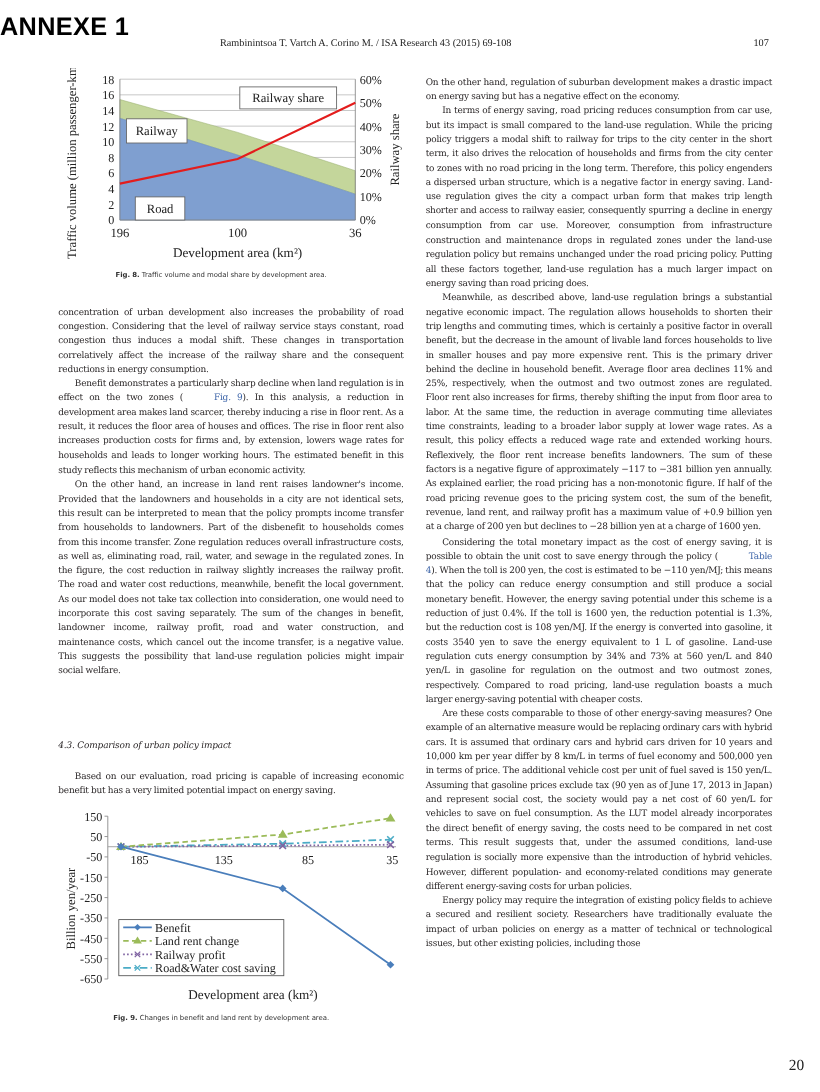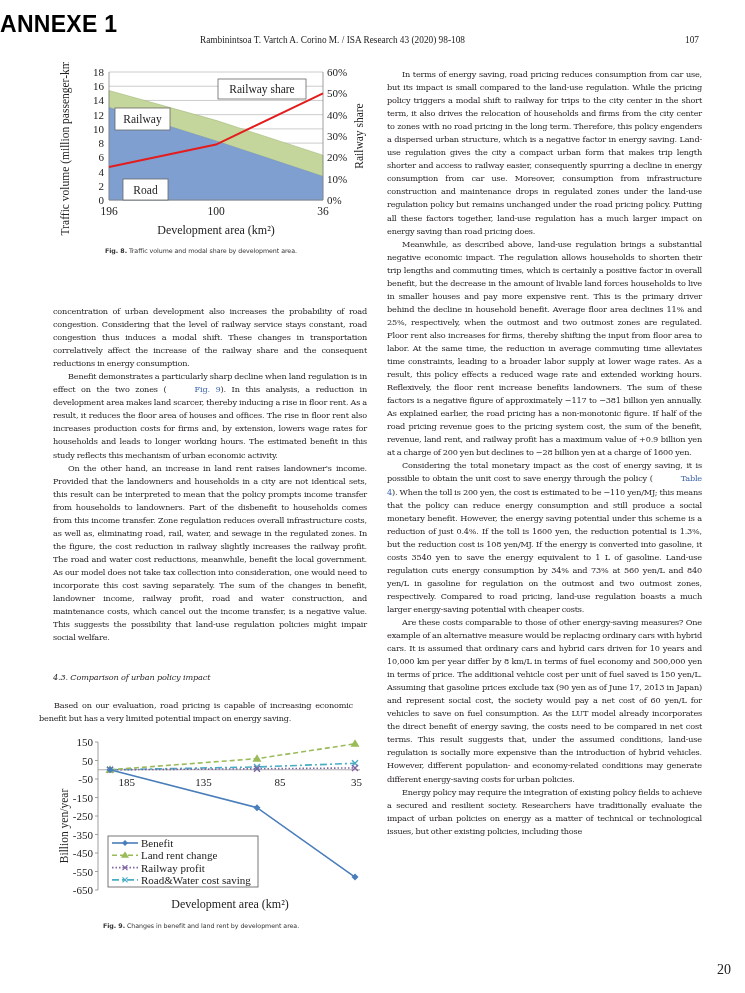--- a/index.html
+++ b/index.html
@@ -4,36 +4,36 @@
 <style>
   html, body { margin: 0; padding: 0; background: #ffffff; }
   body { width: 745px; height: 993px; position: relative; overflow: hidden; color: #231f20; font-family: "DejaVu Serif", serif; }
   .annexe { position: absolute; left: 0; width: 745px; top: 13px; text-align: left; font-family: "Liberation Sans", sans-serif; font-weight: bold; font-size: 23px; letter-spacing: 0.3px; color: #000; line-height: 1; }
   .running-head { position: absolute; left: 200px; top: 35px; font-family: "Liberation Serif", serif; font-size: 9.3px; color: #222; }
   .page-no { position: absolute; left: 685px; top: 35px; font-family: "Liberation Serif", serif; font-size: 9.3px; color: #222; }
   .col { position: absolute; font-family: "DejaVu Serif", serif; font-size: 8.15px; line-height: 13.05px; text-align: justify; letter-spacing: -0.18px; word-spacing: -0.3px; color: #2a2627; }
   .col p { margin: 0; text-indent: 15px; }
   .col p.noindent { text-indent: 0; }
   .col .lnk { color: #3c64a8; padding-left: 28px; }
-  .left-col { left: 53px; width: 314px; top: 277px; margin-top: 28px; }
+  .left-col { left: 53px; width: 314px; top: 277px; }
   .right-col { left: 387px; width: 315px; top: 68px; }
   .section-heading { position: absolute; left: 53px; top: 672px; font-family: "DejaVu Serif", serif; font-style: italic; font-size: 8.15px; color: #2a2627; letter-spacing: -0.15px; }
-  .left-col2 { left: 39px; width: 314px; top: 699px; }
+  .left-col2 { left: 53px; width: 314px; top: 699px; }
   .caption { position: absolute; font-family: "DejaVu Sans", sans-serif; font-size: 6.3px; color: #333; letter-spacing: -0.05px; }
   .caption b { font-weight: bold; }
   .fig8 { position: absolute; left: 55px; top: 62px; }
   .fig9 { position: absolute; left: 55px; top: 733px; }
   .stamp { position: absolute; left: 717px; top: 962px; font-family: "Liberation Serif", serif; font-size: 14px; color: #222; }
   svg text { font-family: "Liberation Serif", serif; }
 </style>
 </head>
 <body>
 
 <div class="annexe">ANNEXE 1</div>
-<div class="running-head">Rambinintsoa T.  Vartch A.  Corino M.  /  ISA Research 43 (2020) 98-108</div>
+<div class="running-head">Rambinintsoa T.  Vartch A.  Corino M.  /  ISA Research 43 (2015) 69-108</div>
 <div class="page-no">107</div>
 
 <svg class="fig8" id="fig8" width="315" height="185" viewBox="0 0 315 185">
     <line x1="54" x2="268" y1="138" y2="138" stroke="#bfbfbf" stroke-width="0.8"></line>
     <text x="49" y="142" text-anchor="end" font-size="11" fill="#222">0</text>
     <line x1="54" x2="268" y1="123.77777777777777" y2="123.77777777777777" stroke="#bfbfbf" stroke-width="0.8"></line>
     <text x="49" y="127.77777777777777" text-anchor="end" font-size="11" fill="#222">2</text>
     <line x1="54" x2="268" y1="109.55555555555556" y2="109.55555555555556" stroke="#bfbfbf" stroke-width="0.8"></line>
     <text x="49" y="113.55555555555556" text-anchor="end" font-size="11" fill="#222">4</text>
     <line x1="54" x2="268" y1="95.33333333333334" y2="95.33333333333334" stroke="#bfbfbf" stroke-width="0.8"></line>
@@ -148,20 +148,21 @@
     <text x="86" y="150.9" font-size="11" fill="#222">Road&amp;Water cost saving</text>
     <text x="175" y="175" text-anchor="middle" font-size="12" fill="#222">Development area (km²)</text>
     <text x="0" y="0" text-anchor="middle" font-size="11.5" fill="#222" transform="translate(13,93) rotate(-90)">Billion  yen/year</text>
   </svg>
 <div class="caption" style="left:103px; top:922px;">
   <b>Fig. 9.</b>
   <span>Changes in benefit and land rent by development area.</span>
 </div>
 
 <div class="col right-col" id="rightcol">
+    <p class="noindent">On the other hand, regulation of suburban development makes a drastic impact on energy saving but has a negative effect on the economy.</p>
     <p>In terms of energy saving, road pricing reduces consumption from car use, but its impact is small compared to the land-use regulation. While the pricing policy triggers a modal shift to railway for trips to the city center in the short term, it also drives the relocation of households and firms from the city center to zones with no road pricing in the long term. Therefore, this policy engenders a dispersed urban structure, which is a negative factor in energy saving. Land-use regulation gives the city a compact urban form that makes trip length shorter and access to railway easier, consequently spurring a decline in energy consumption from car use. Moreover, consumption from infrastructure construction and maintenance drops in regulated zones under the land-use regulation policy but remains unchanged under the road pricing policy. Putting all these factors together, land-use regulation has a much larger impact on energy saving than road pricing does.</p>
     <p>Meanwhile, as described above, land-use regulation brings a substantial negative economic impact. The regulation allows households to shorten their trip lengths and commuting times, which is certainly a positive factor in overall benefit, but the decrease in the amount of livable land forces households to live in smaller houses and pay more expensive rent. This is the primary driver behind the decline in household benefit. Average floor area declines 11% and 25%, respectively, when the outmost and two outmost zones are regulated. Floor rent also increases for firms, thereby shifting the input from floor area to labor. At the same time, the reduction in average commuting time alleviates time constraints, leading to a broader labor supply at lower wage rates. As a result, this policy effects a reduced wage rate and extended working hours. Reflexively, the floor rent increase benefits landowners. The sum of these factors is a negative figure of approximately −117 to −381 billion yen annually. As explained earlier, the road pricing has a non-monotonic figure. If half of the road pricing revenue goes to the pricing system cost, the sum of the benefit, revenue, land rent, and railway profit has a maximum value of +0.9 billion yen at a charge of 200 yen but declines to −28 billion yen at a charge of 1600 yen.</p>
     <p><span>Considering the total monetary impact as the cost of energy saving, it is possible to obtain the unit cost to save energy through the policy (</span><span class="lnk">Table 4</span><span>). When the toll is 200 yen, the cost is estimated to be −110 yen/MJ; this means that the policy can reduce energy consumption and still produce a social monetary benefit. However, the energy saving potential under this scheme is a reduction of just 0.4%. If the toll is 1600 yen, the reduction potential is 1.3%, but the reduction cost is 108 yen/MJ. If the energy is converted into gasoline, it costs 3540 yen to save the energy equivalent to 1 L of gasoline. Land-use regulation cuts energy consumption by 34% and 73% at 560 yen/L and 840 yen/L in gasoline for regulation on the outmost and two outmost zones, respectively. Compared to road pricing, land-use regulation boasts a much larger energy-saving potential with cheaper costs.</span></p>
     <p>Are these costs comparable to those of other energy-saving measures? One example of an alternative measure would be replacing ordinary cars with hybrid cars. It is assumed that ordinary cars and hybrid cars driven for 10 years and 10,000 km per year differ by 8 km/L in terms of fuel economy and 500,000 yen in terms of price. The additional vehicle cost per unit of fuel saved is 150 yen/L. Assuming that gasoline prices exclude tax (90 yen as of June 17, 2013 in Japan) and represent social cost, the society would pay a net cost of 60 yen/L for vehicles to save on fuel consumption. As the LUT model already incorporates the direct benefit of energy saving, the costs need to be compared in net cost terms. This result suggests that, under the assumed conditions, land-use regulation is socially more expensive than the introduction of hybrid vehicles. However, different population- and economy-related conditions may generate different energy-saving costs for urban policies.</p>
     <p>Energy policy may require the integration of existing policy fields to achieve a secured and resilient society. Researchers have traditionally evaluate the impact of urban policies on energy as a matter of technical or technological issues, but other existing policies, including those</p>
   </div>
 
 <div class="stamp">20</div>
 
 </body></html>

